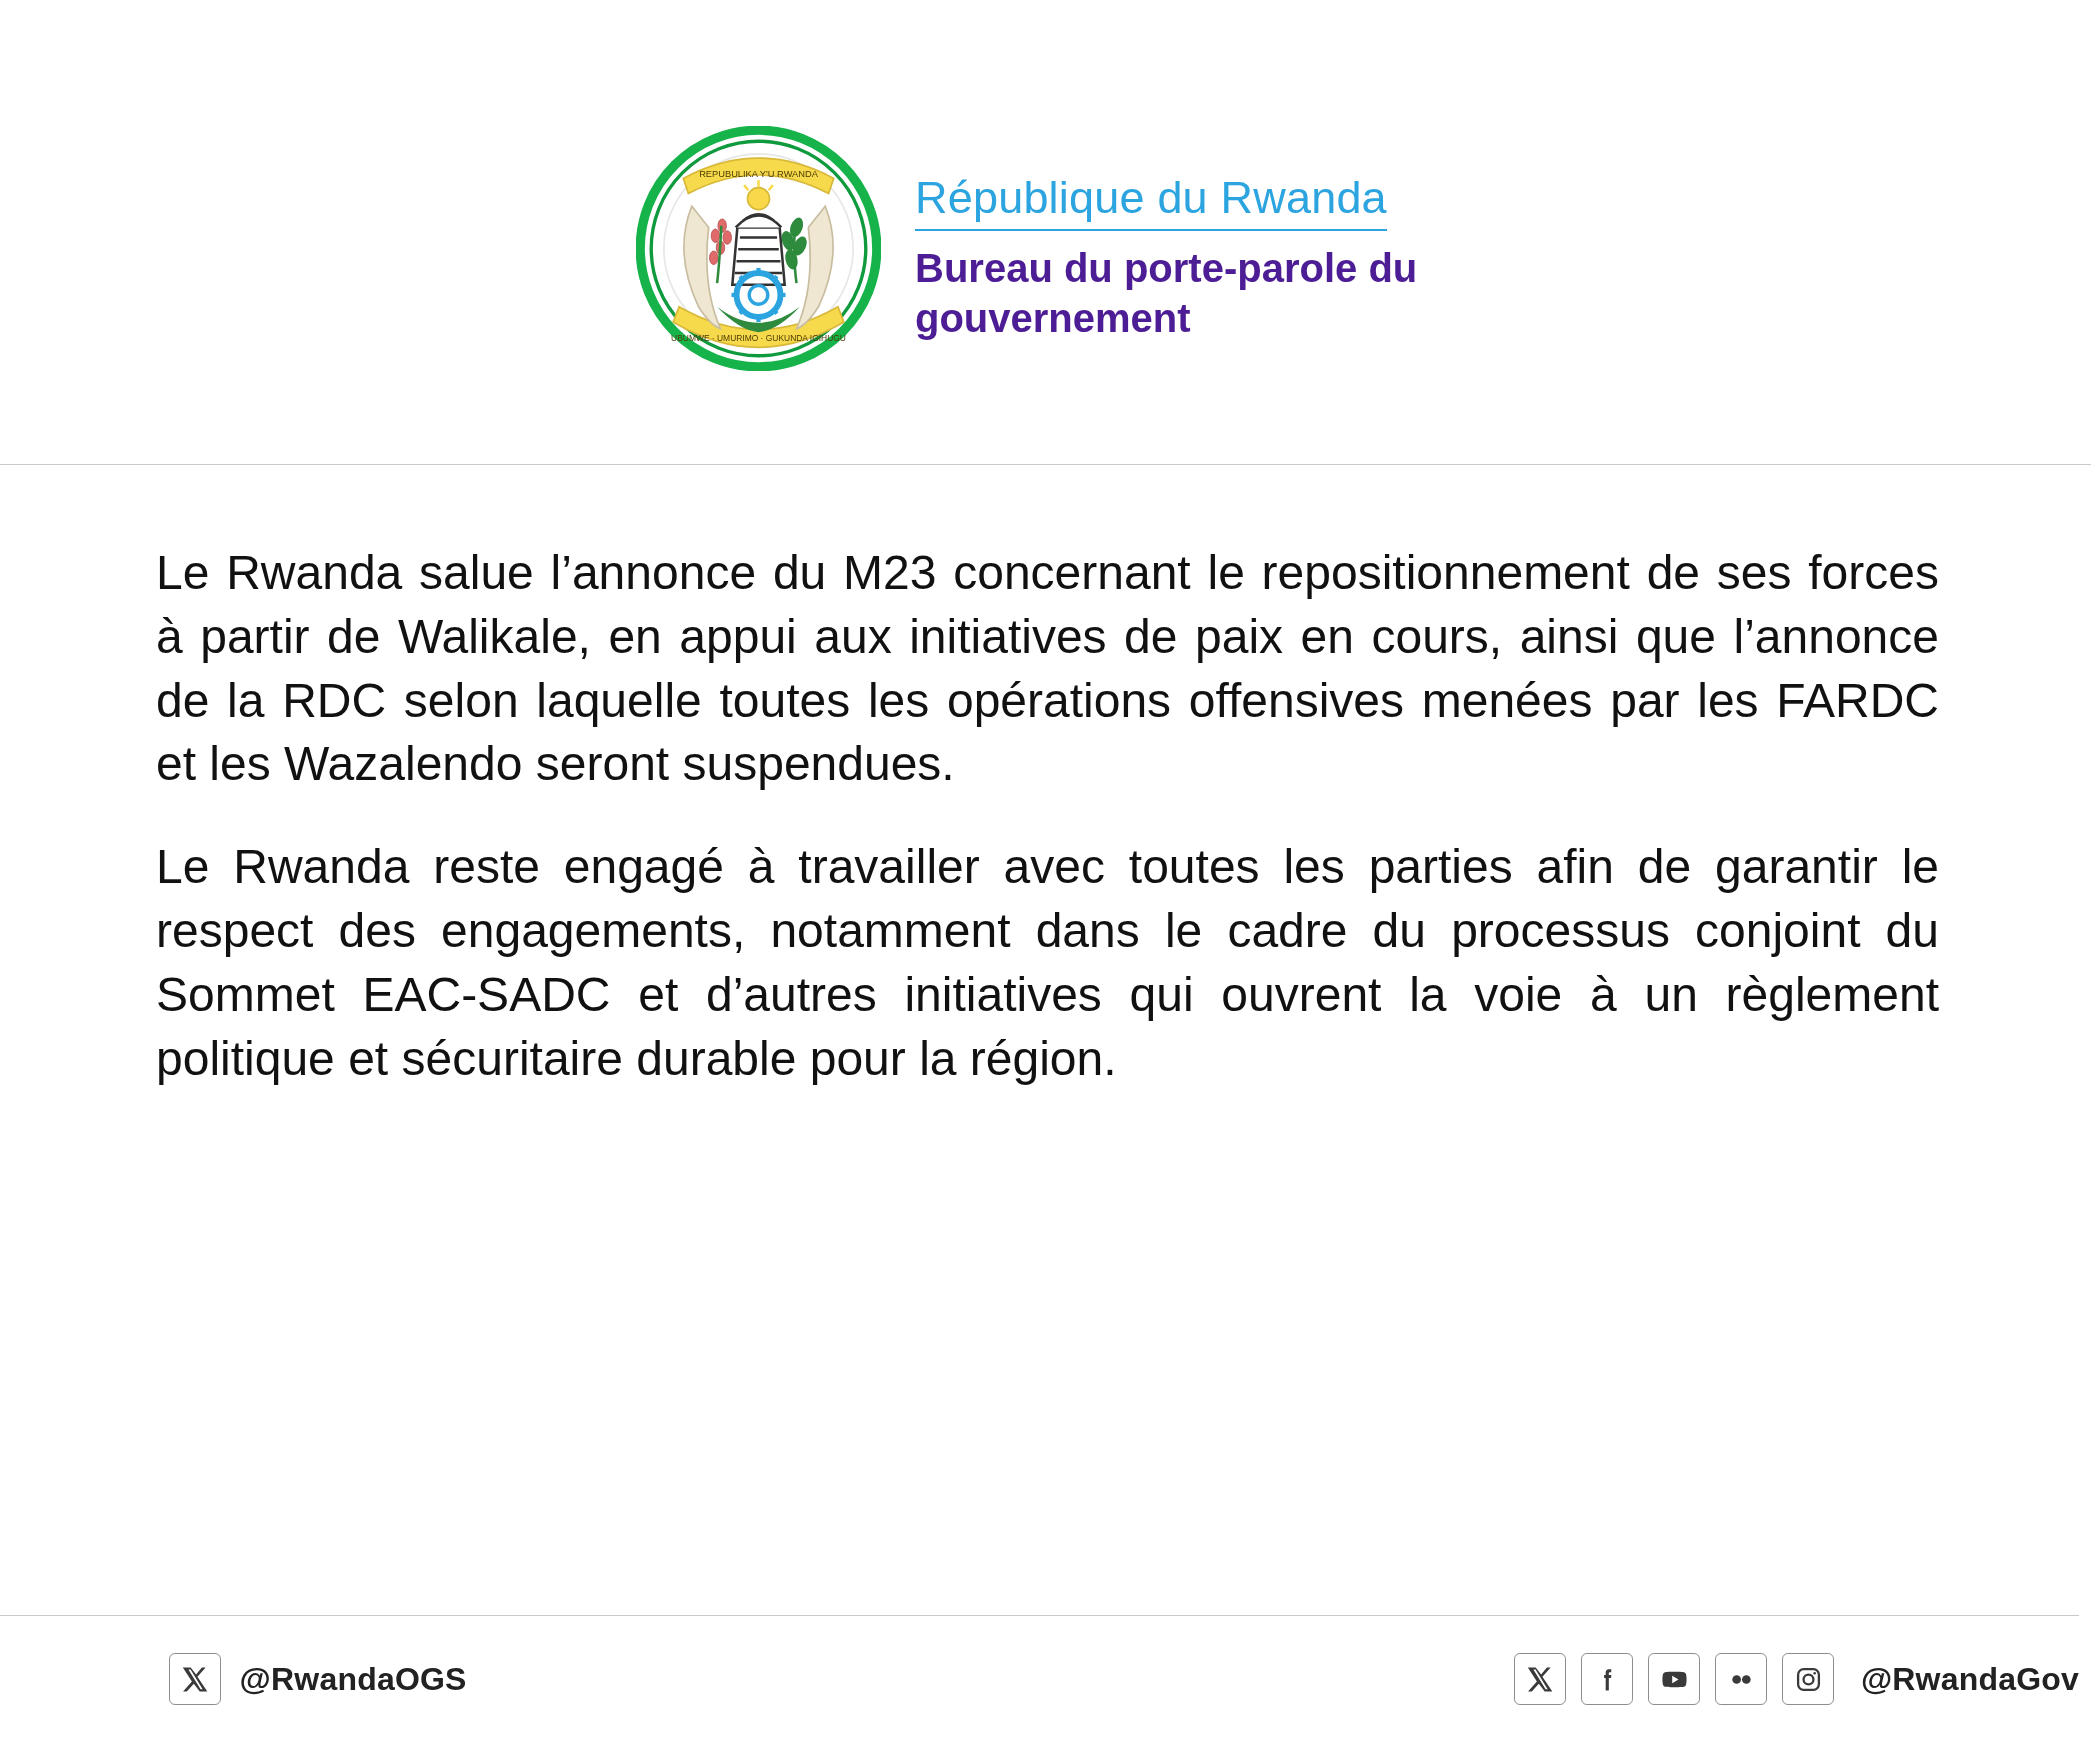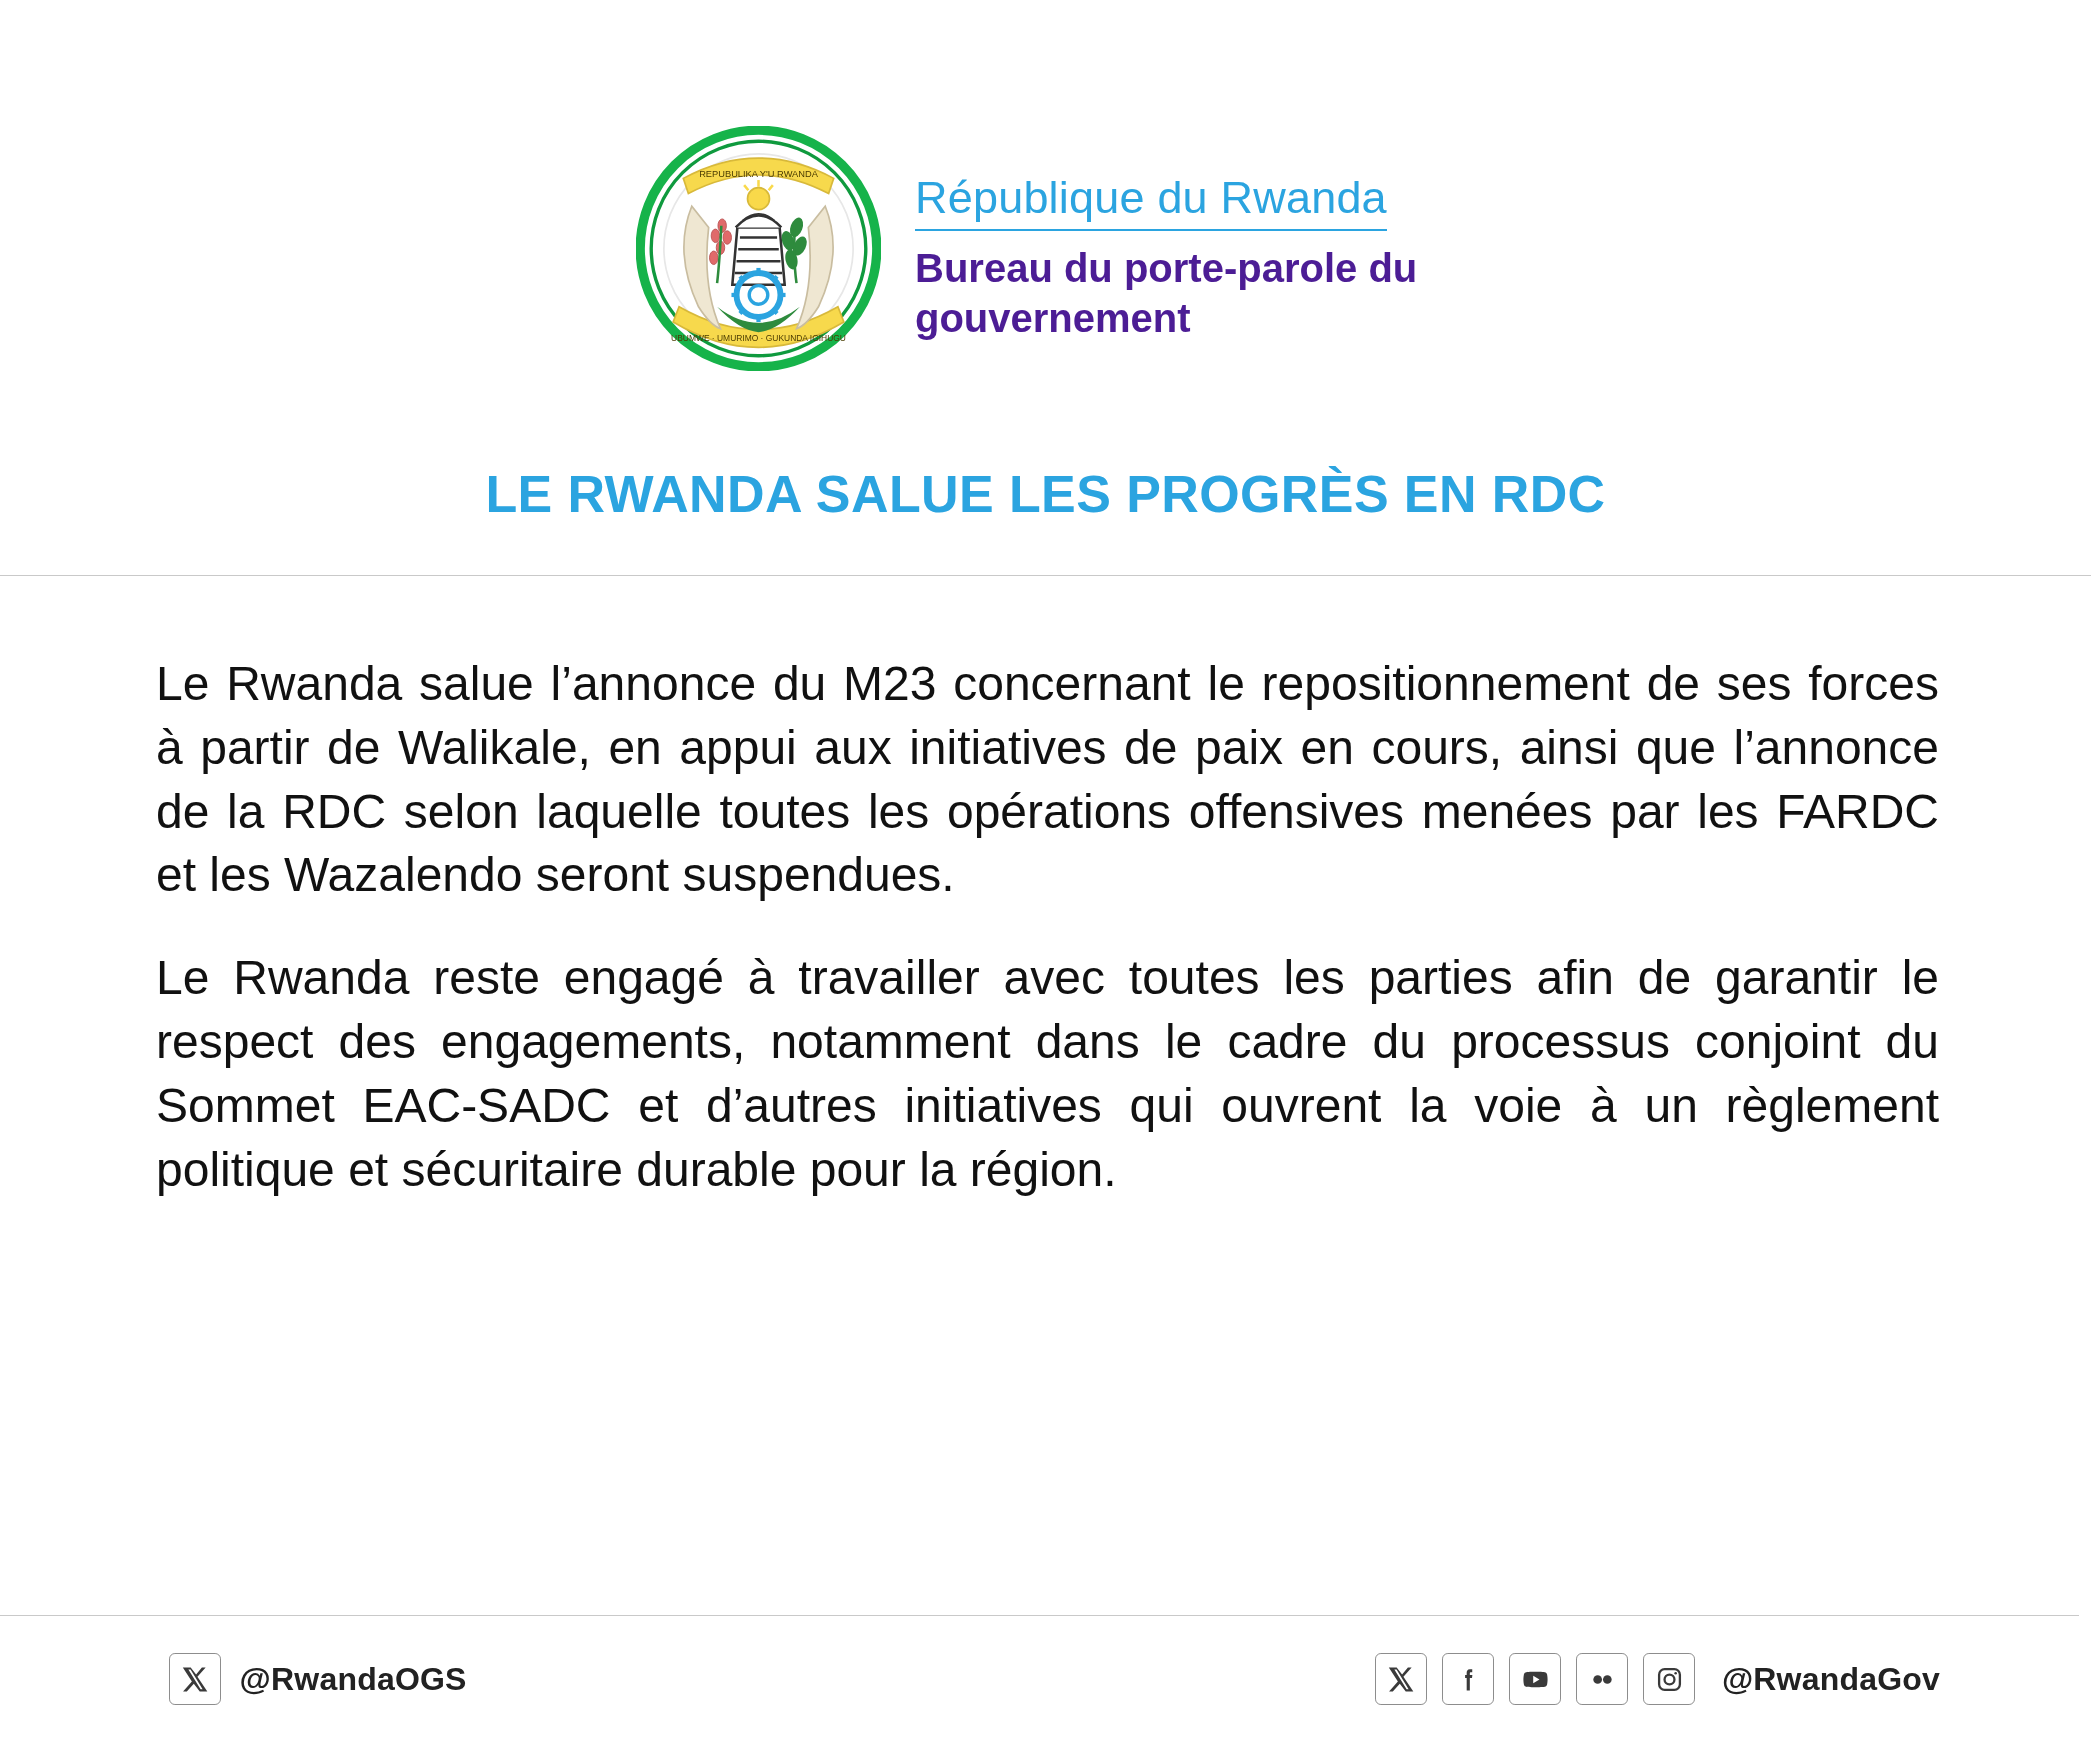--- a/index.html
+++ b/index.html
@@ -112,21 +112,20 @@
     display: flex;
     align-items: center;
     gap: 18.6px;
     margin-left: 169px;
   }
   .footer-right {
     display: flex;
     align-items: center;
     gap: 15px;
     margin-left: auto;
-    margin-right: 139px;
   }
   .sicon {
     width: 52px;
     height: 52px;
     border: 1.7px solid #8d8d8d;
     border-radius: 5.9px;
     display: flex;
     align-items: center;
     justify-content: center;
     box-sizing: border-box;
@@ -210,21 +209,20 @@
     </svg>
   </div>
 
   <div class="org-block">
     <div class="org-line1">République du Rwanda</div>
     <div class="org-line2">Bureau du porte-parole du gouvernement</div>
   </div>
 </div>
 
 <div class="title-block">
-  <div class="doc-title">LE RWANDA SALUE LES PROGRÈS EN RDC</div>
 </div>
 
 <hr class="rule">
 
 <div class="body-wrap">
   <p class="para">Le Rwanda salue l’annonce du M23 concernant le repositionnement de ses forces à partir de Walikale, en appui aux initiatives de paix en cours, ainsi que l’annonce de la RDC selon laquelle toutes les opérations offensives menées par les FARDC et les Wazalendo seront suspendues.</p>
   <p class="para">Le Rwanda reste engagé à travailler avec toutes les parties afin de garantir le respect des engagements, notamment dans le cadre du processus conjoint du Sommet EAC-SADC et d’autres initiatives qui ouvrent la voie à un règlement politique et sécuritaire durable pour la région.</p>
 </div>
 
 <div class="footer">

